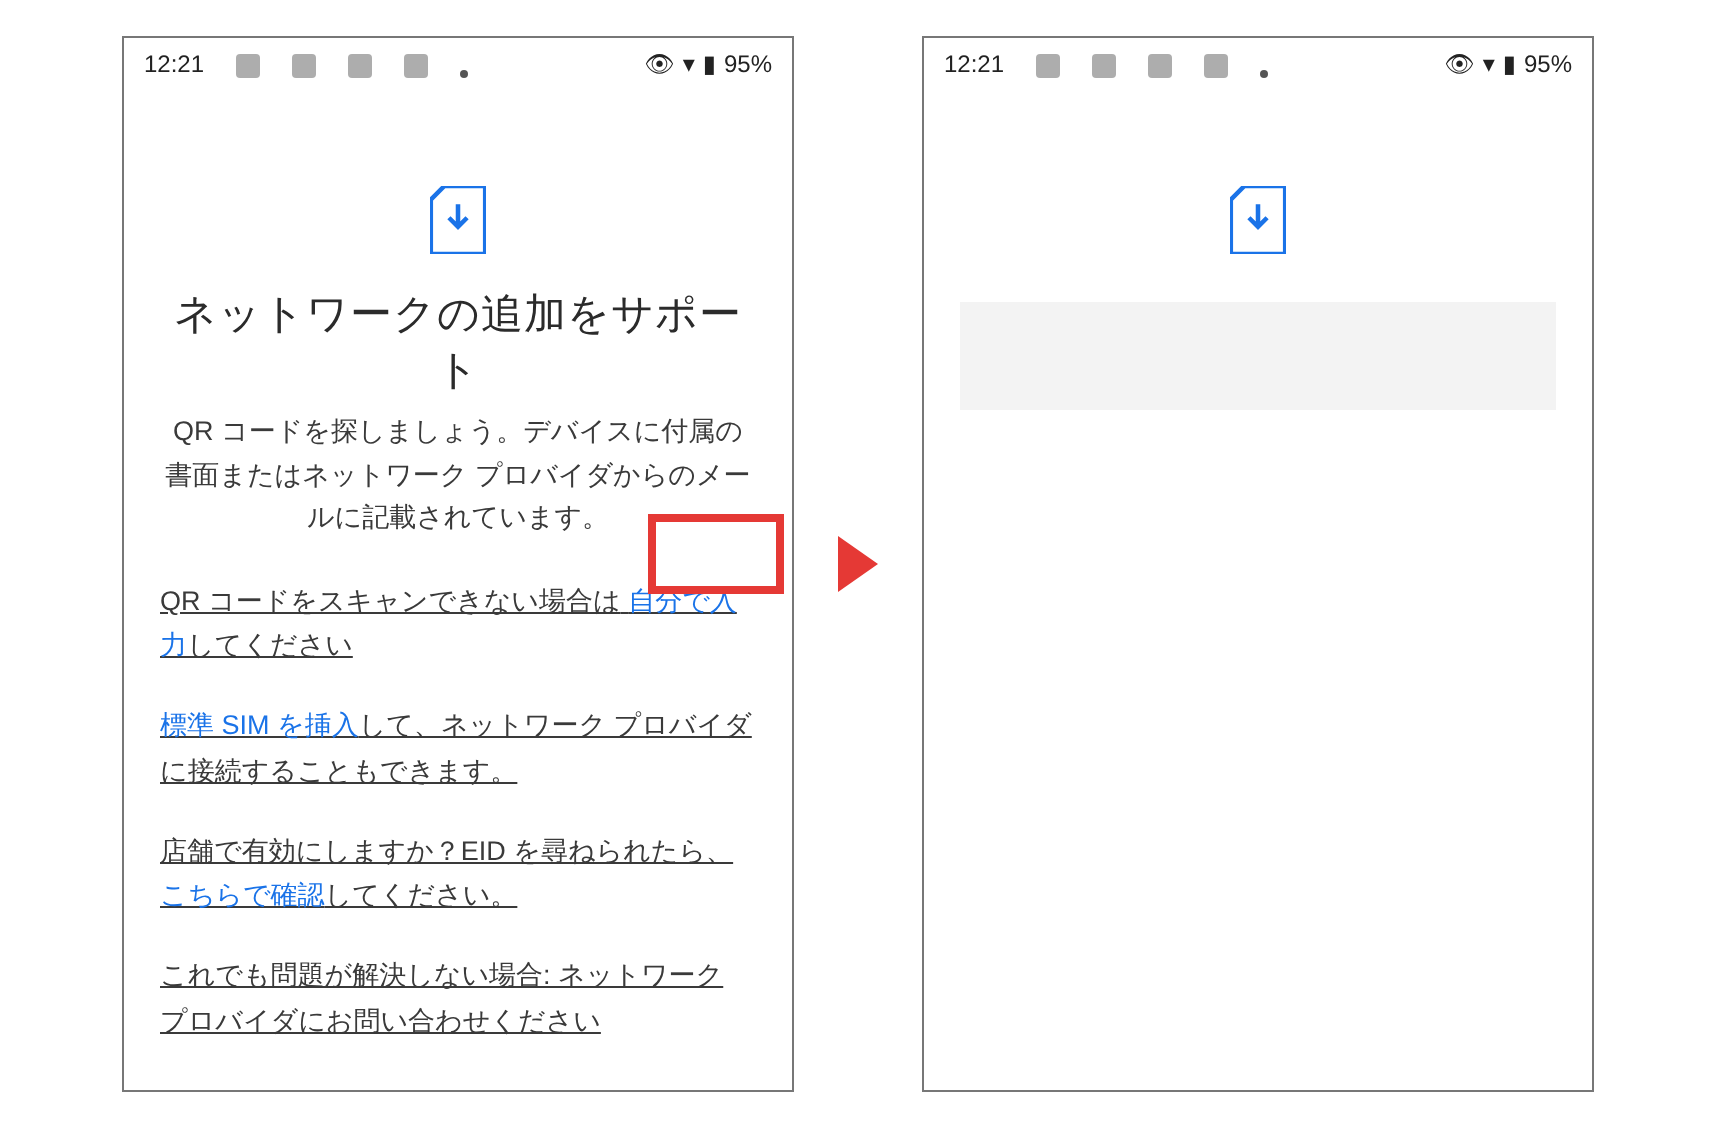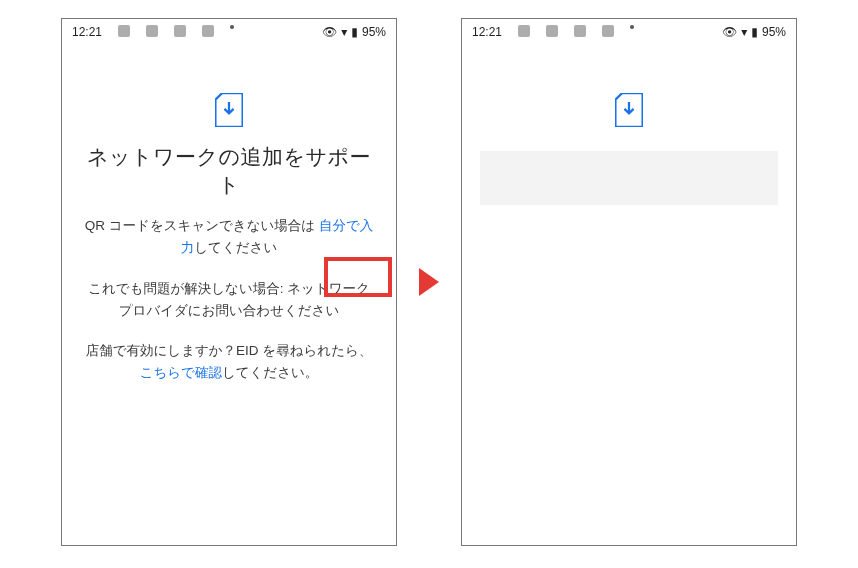--- a/index.html
+++ b/index.html
@@ -26,55 +26,56 @@
   }
   .status-bar {
     height: 26px;
     display: flex;
     align-items: center;
     justify-content: space-between;
     padding: 0 10px;
     font-size: 12px;
     color: #222;
   }
-  .status-left { display: flex; align-items: flex-start; gap: 16px; }
+  .status-left { display: flex; align-items: flex-end; gap: 16px; }
   .status-right { display: flex; align-items: center; gap: 4px; }
   .mini-icon { width: 12px; height: 12px; display:inline-block; border-radius:2px; background:#777; opacity:.6;}
   .dot { width:4px; height:4px; border-radius:50%; background:#555; display:inline-block; }
   .wifi, .batt, .eye { font-size:12px; color:#222; }
   .content {
     flex: 1;
     padding: 14px 18px 0 18px;
     text-align: center;
     overflow:hidden;
   }
   .sim-icon {
     width: 28px; height: 34px; margin: 34px auto 16px auto; position:relative;
   }
   .sim-icon svg { width:100%; height:100%; }
   h1.title {
     font-size: 21px;
     font-weight: 400;
     color: #2b2b2b;
-    margin-bottom: 16px;
+    margin-bottom: 6px;
     letter-spacing: 0.5px;
   }
   .desc {
     font-size: 13.5px;
     color: #3a3a3a;
     line-height: 1.6;
     margin-bottom: 20px;
   }
   .para {
     font-size: 13.5px;
     color: #3a3a3a;
     line-height: 1.65;
-    text-align: center;
+    text-align: left;
     margin-bottom: 18px;
     position: relative;
+    text-decoration: underline;
   }
   .link { color: #1a73e8; }
   .highlight-box {
     position: absolute;
     border: 4px solid #e53935;
     pointer-events: none;
   }
   .arrow-col {
     width: 28px;
     display:flex;
@@ -117,32 +118,36 @@
     </div>
   </div>
   <div class="content">
     <div class="sim-icon">
       <svg viewBox="0 0 24 30">
           <path d="M6 0 H24 V30 H0 V6 Z" fill="none" stroke="#1a73e8" stroke-width="2"></path>
           <path d="M12 8 V18 M8 14 L12 18 L16 14" fill="none" stroke="#1a73e8" stroke-width="2"></path>
         </svg>
     </div>
     <h1 class="title">ネットワークの追加をサポート</h1>
+    <div class="desc">QR コードを探しましょう。デバイスに付属の書面またはネットワーク プロバイダからのメールに記載されています。</div>
 
     <div class="para">
       <span>QR コードをスキャンできない場合は</span>
       <span class="link">自分で入力</span><span>してください</span>
     </div>
 
-
-    <div class="para">これでも問題が解決しない場合: ネットワーク プロバイダにお問い合わせください</div>
+    <div class="para">
+      <span class="link">標準 SIM を挿入</span><span>して、ネットワーク プロバイダに接続することもできます。</span>
+    </div>
 
     <div class="para">
       <span>店舗で有効にしますか？EID を尋ねられたら、</span><span class="link">こちらで確認</span><span>してください。</span>
     </div>
+
+    <div class="para">これでも問題が解決しない場合: ネットワーク プロバイダにお問い合わせください</div>
   </div>
   <div class="highlight-box" style="top:238px; left:262px; width:68px; height:40px;"></div>
 </div>
 
 <div class="arrow-col">
   <div class="arrow"></div>
 </div>
 
 <div class="phone">
   <div class="status-bar">

